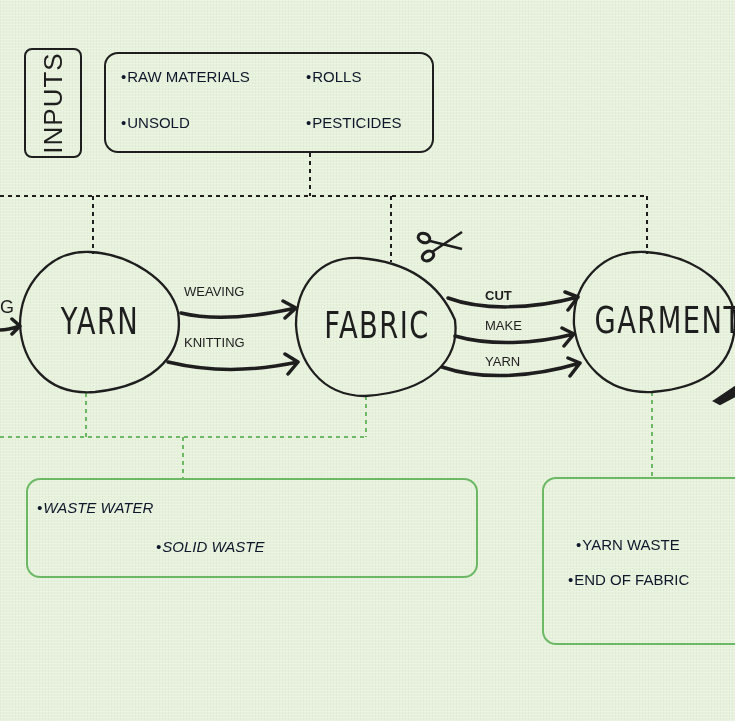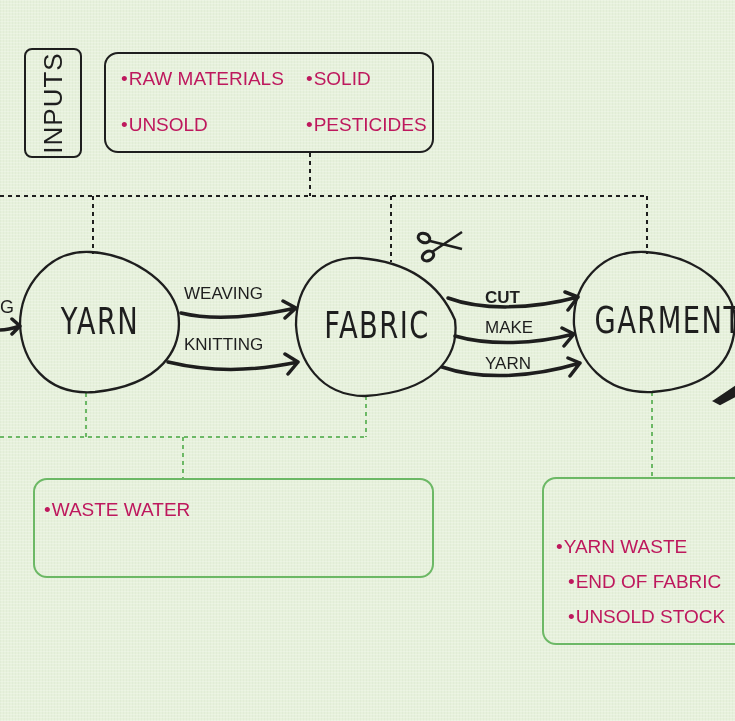--- a/index.html
+++ b/index.html
@@ -24,38 +24,39 @@
   .inputs-tag span {
     position: absolute; left: 50%; top: 50%;
     transform: translate(-50%, -50%) rotate(-90deg);
     font-size: 26px; letter-spacing: 1px; white-space: nowrap; font-weight: 300;
   }
   .inputs-box {
     left: 104px; top: 52px; width: 330px; height: 101px;
     border: 2px solid #1e1e1e;
   }
   .waste-box1 {
-    left: 33px; top: 478px; width: 401px; height: 100px;
+    left: 26px; top: 478px; width: 452px; height: 100px;
     border: 2px solid #6cb865;
+    font-style: italic;
   }
   .waste-box2 {
     left: 542px; top: 477px; width: 230px; height: 168px;
     border: 2px solid #6cb865;
   }
   .item {
-    position: absolute; font-size: 19px; white-space: nowrap; color: #be185d;
+    position: absolute; font-size: 15px; white-space: nowrap; color: #0f172a;
   }
   .item::before { content: "•"; margin-right: 1px; }
   .node-label {
     position: absolute; font-family: "DejaVu Sans", sans-serif;
     font-size: 38px; letter-spacing: 2px; transform: scaleX(0.72);
     transform-origin: center; white-space: nowrap; font-weight: 400;
   }
   .proc-label {
-    position: absolute; font-size: 17px; white-space: nowrap; color: #1e1e1e;
+    position: absolute; font-size: 13px; white-space: nowrap; color: #1e1e1e;
   }
 </style>
 </head>
 <body>
 
 <svg class="lines" width="735" height="721" viewBox="0 0 735 721">
 
   <g stroke="#1e1e1e" stroke-width="2" stroke-dasharray="4,4" fill="none">
     <line x1="310" y1="153" x2="310" y2="196"></line>
     <line x1="0" y1="196" x2="647" y2="196"></line>
@@ -96,38 +97,38 @@
 
   <path d="M714,401 L735,387 L735,396 L720,404 Z" fill="#1e1e1e" stroke="#1e1e1e" stroke-width="2"></path>
 </svg>
 
 <div class="box inputs-tag">
   <span>INPUTS</span>
 </div>
 
 <div class="box inputs-box">
   <div class="item" style="left:15px; top:14px;">RAW MATERIALS</div>
-  <div class="item" style="left:200px; top:14px;">SOLID</div>
+  <div class="item" style="left:200px; top:14px;">ROLLS</div>
   <div class="item" style="left:15px; top:60px;">UNSOLD</div>
   <div class="item" style="left:200px; top:60px;">PESTICIDES</div>
 </div>
 
 <div class="proc-label" style="left:0px; top:297px; font-size:18px;">G</div>
 
 <div class="node-label" style="left:35px; top:299px; width:130px; text-align:center;">YARN</div>
 <div class="node-label" style="left:304px; top:303px; width:145px; text-align:center;">FABRIC</div>
 <div class="node-label" style="left:570px; top:298px; width:175px; text-align:center;">GARMENT</div>
 
 <div class="proc-label" style="left:184px; top:284px;">WEAVING</div>
 <div class="proc-label" style="left:184px; top:335px;">KNITTING</div>
 <div class="proc-label" style="left:485px; top:288px;font-weight:bold;">CUT</div>
 <div class="proc-label" style="left:485px; top:318px;">MAKE</div>
 <div class="proc-label" style="left:485px; top:354px;">YARN</div>
 
 <div class="box waste-box1">
   <div class="item" style="left:9px; top:19px;">WASTE WATER</div>
+  <div class="item" style="left:128px; top:58px;">SOLID WASTE</div>
 </div>
 
 <div class="box waste-box2">
-  <div class="item" style="left:12px; top:57px;">YARN WASTE</div>
+  <div class="item" style="left:32px; top:57px;">YARN WASTE</div>
   <div class="item" style="left:24px; top:92px;">END OF FABRIC</div>
-  <div class="item" style="left:24px; top:127px;">UNSOLD STOCK</div>
 </div>
 
 </body></html>

